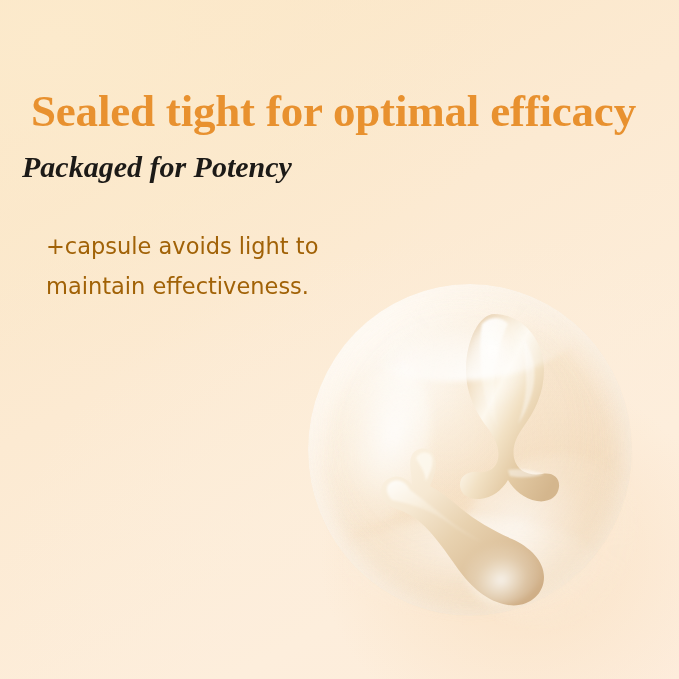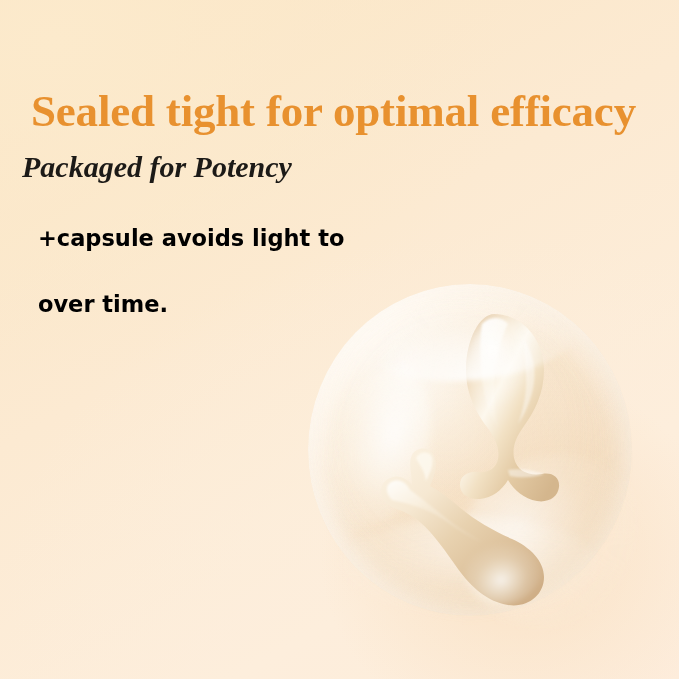--- a/index.html
+++ b/index.html
@@ -188,25 +188,25 @@
     white-space: nowrap;
   }
   .body-block {
     position: absolute;
     left: 30px;
     top: 210px;
     width: 320px;
   }
   .para {
     font-family: "DejaVu Sans", sans-serif;
-    font-weight: 700;
+    font-weight: 400;
     font-size: 22.5px;
     line-height: 40px;
-    color: #000000;
-    margin: 8px;
+    color: #a16207;
+    margin: 16px;
   }
   .para + .para {
     margin-top: 26px;
   }
   .para .ln {
     display: block;
     white-space: nowrap;
   }
 </style>
 </head>
@@ -329,20 +329,20 @@
     <div class="sphere-gloss-top"></div>
   </div>
 
   <div class="content">
     <div class="headline">Sealed tight for optimal efficacy</div>
     <div class="subhead">Packaged for Potency</div>
 
     <div class="body-block">
       <p class="para">
         <span class="ln">+capsule avoids light to</span>
+        <span class="ln">maintain effectiveness.</span>
       </p>
       <p class="para">
-        <span class="ln">over time.</span>
       </p>
     </div>
   </div>
 
 </div>
 
 </body></html>

